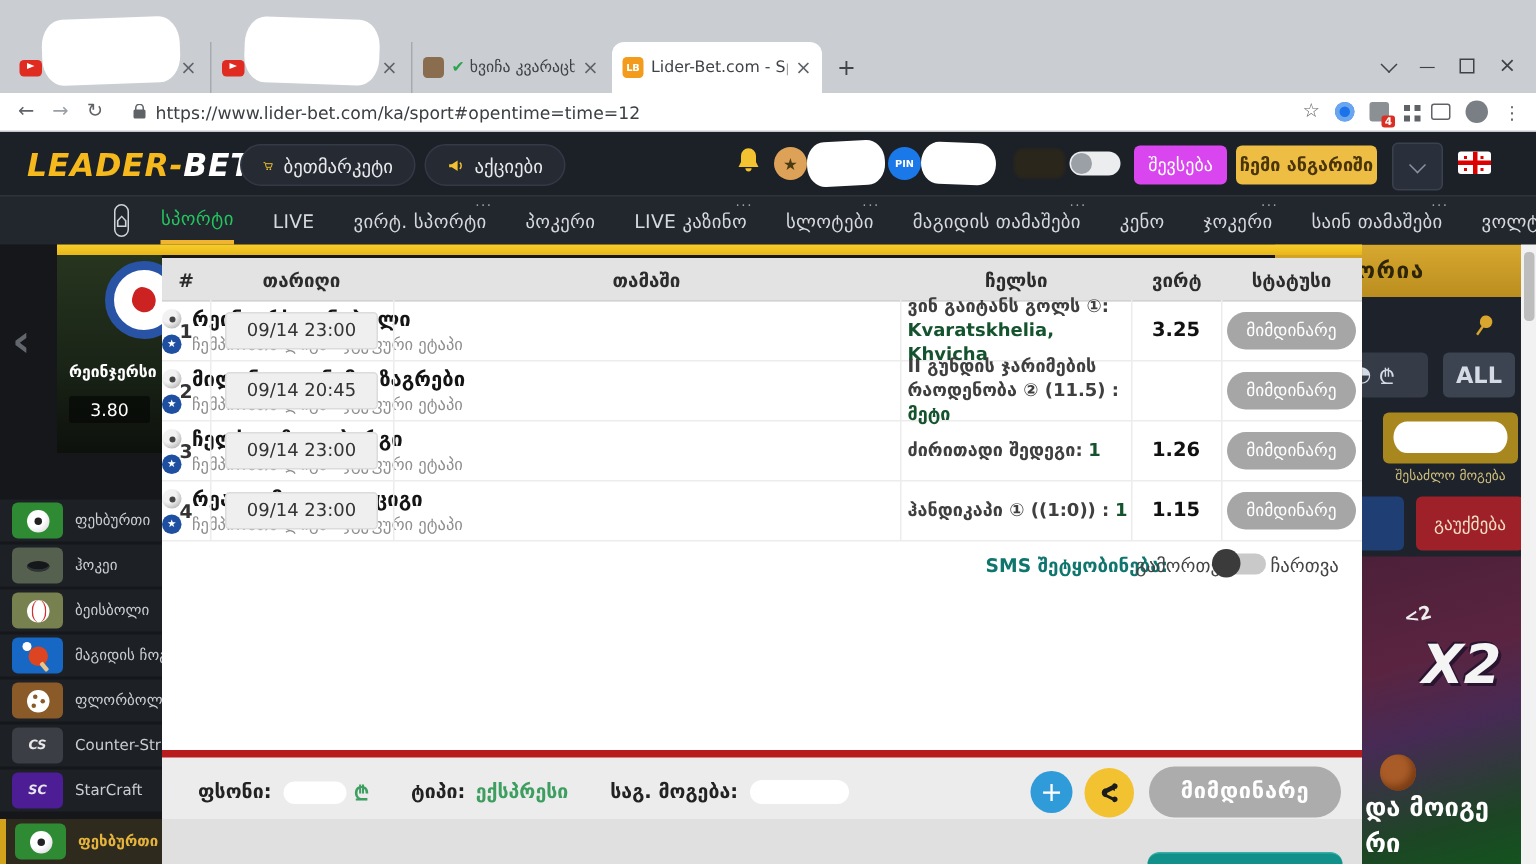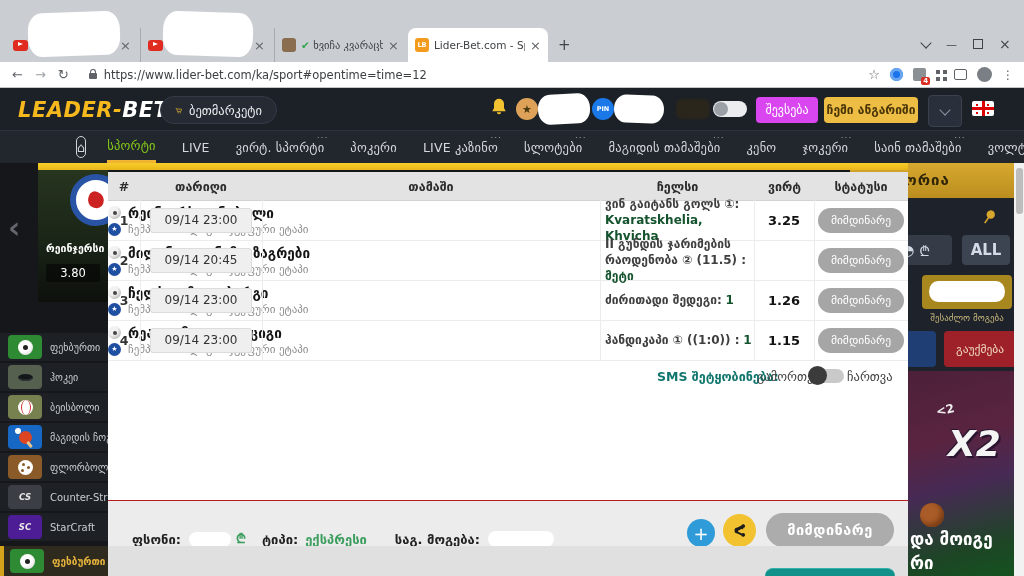--- a/index.html
+++ b/index.html
@@ -66,21 +66,21 @@
   .flag::after{content:"";position:absolute;left:0;top:6px;width:22px;height:3px;background:#d00}
   .flag i{position:absolute;width:2px;height:2px;background:#d00;
     box-shadow:11px 0 #d00,0 8px #d00,11px 8px #d00;left:4px;top:2.5px}
   
   .mainnav{left:0;top:130px;width:1024px;height:33px;background:#22262d;border-top:1px solid #2e323a;
     display:flex;align-items:stretch;box-sizing:border-box}
   .home-ic{margin:5px 8px 0 76px;width:20px;height:20px;border:1.6px solid #cfd3da;border-radius:5px;
     color:#cfd3da;font-size:13px;display:flex;align-items:center;justify-content:center}
   .navitem{position:relative;display:flex;align-items:center;margin:0 13px;color:#d5d8dc;font-size:12.5px;
     white-space:nowrap;letter-spacing:.2px}
-  .navitem.active{color:#84cc16;border-bottom:3px solid #f0b431}
+  .navitem.active{color:#22c55e;border-bottom:3px solid #f0b431}
   .navitem .mdots{position:absolute;top:1px;right:-4px;font-size:9px;color:#9aa0a6;letter-spacing:1px;line-height:6px}
   
   .ystrip{left:38px;top:163px;width:870px;height:7px;background:linear-gradient(#f7ce2a,#e8b61a);z-index:4}
   .railchev{left:8px;top:210px;font-size:30px;font-weight:bold;color:#63676d;z-index:1}
   .banner{left:38px;top:170px;width:70px;height:132px;overflow:hidden;z-index:1;
     background:linear-gradient(180deg,#27351f 0%,#1a2417 55%,#0d110c 100%)}
   .crest{position:absolute;right:-14px;top:4px;width:52px;height:52px;border-radius:50%;background:#fff;
     border:6px solid #2953a4;box-sizing:border-box;display:flex;align-items:center;justify-content:center}
   .crest i{width:16px;height:16px;background:#c22;border-radius:40% 60% 50% 55%;transform:rotate(20deg)}
   .banner .team{position:absolute;left:8px;top:72px;right:2px;color:#fff;font-size:10.5px;font-weight:bold;
@@ -134,22 +134,22 @@
   .c-coef{left:646px;width:60px;font-weight:bold;color:#111;font-size:13px}
   .c-status{left:706px;width:94px}
   .stpill{width:86px;height:25px;border-radius:13px;background:#a6a6a6;color:#fff;font-size:11.5px;
     display:flex;align-items:center;justify-content:center}
   .smsrow{position:absolute;left:0;top:188px;width:800px;height:32px;display:flex;align-items:center;font-size:12.5px}
   .smslbl{position:absolute;left:549px;font-weight:bold;color:#0f766e}
   .smsoff{position:absolute;left:649px;color:#444}
   .smstgl{position:absolute;left:702px;top:9px;width:34px;height:14px;background:#c9c9c9;border-radius:7px}
   .smstgl .knob{position:absolute;left:-2px;top:-3px;width:19px;height:19px;border-radius:50%;background:#3b3b3b}
   .smson{position:absolute;left:739px;color:#444}
-  .tfoot{position:absolute;left:0;top:328px;width:800px;height:46px;background:#ececec;border-top:1px solid #b91c1c;
-    display:flex;align-items:flex-end;font-size:13px;color:#222}
+  .tfoot{position:absolute;left:0;top:328px;width:800px;height:46px;background:#ececec;border-top:5px solid #b91c1c;
+    display:flex;align-items:center;font-size:13px;color:#222}
   .tfoot b{font-weight:bold}
   .wblob{background:#fff;border-radius:8px;display:inline-block;vertical-align:middle}
   .green{color:#3d9e60;font-weight:600}
   .circbtn{border-radius:50%;display:flex;align-items:center;justify-content:center;flex:none}
   .plusbtn{width:28px;height:28px;background:#2f9bd8;color:#fff;font-size:18px}
   .sharebtn{width:33px;height:33px;background:#f2c230}
   .subpill{width:128px;height:34px;border-radius:17px;background:#acacac;color:#fff;font-weight:bold;
     font-size:14.5px;display:flex;align-items:center;justify-content:center;letter-spacing:.5px}
   .substrip{position:absolute;left:0;top:374px;width:800px;height:30px;background:#e0e0e0}
   .chatnub{position:absolute;left:657px;top:22px;width:130px;height:8px;background:#12908a;border-radius:8px 8px 0 0;
@@ -244,20 +244,27 @@
   <div class="abs sitehead"></div>
   <div class="abs logo"><span class="l1">LEADER-</span><span class="l2">BET</span></div>
   <div class="abs hpill" style="left:160px;width:117px">
     <svg width="17" height="15" viewBox="0 0 20 18">
         <path d="M2 3h3l2.2 9h9.3l2.3-7H6" fill="none" stroke="#f2c230" stroke-width="1.8"></path>
         <circle cx="9" cy="15.5" r="1.6" fill="#f2c230"></circle>
         <circle cx="15" cy="15.5" r="1.6" fill="#f2c230"></circle>
       </svg>
     <span>ბეთმარკეტი</span>
   </div>
+  <div class="abs hpill" style="left:283px;width:94px">
+    <svg width="15" height="15" viewBox="0 0 16 16">
+        <path d="M2 6.5v3h2.5L10 13V3L4.5 6.5H2z" fill="#f2c230"></path>
+        <path d="M12 5c1.8 1.4 1.8 4.6 0 6" stroke="#f2c230" fill="none" stroke-width="1.4"></path>
+      </svg>
+    <span>აქციები</span>
+  </div>
   <svg class="abs" style="left:489px;top:97px" width="20" height="22" viewBox="0 0 24 26">
       <path d="M12 2a6 6 0 0 0-6 6v5l-2 4h16l-2-4V8a6 6 0 0 0-6-6zm-2.5 16a2.5 2.5 0 0 0 5 0z" fill="#f2c230"></path>
     </svg>
   <div class="abs badge-circ star-badge">★</div>
   <div class="abs blob" style="left:538px;top:94px;width:52px;height:30px;transform:rotate(-3deg)"></div>
   <div class="abs badge-circ pin-badge">PIN</div>
   <div class="abs blob" style="left:614px;top:95px;width:50px;height:28px;transform:rotate(2deg)"></div>
   <div class="abs darkblob"></div>
   <div class="abs htoggle">
       <span class="knob"></span>
@@ -519,21 +526,21 @@
       <span class="smstgl">
           <span class="knob"></span>
         </span>
       <span class="smson">ჩართვა</span>
     </div>
 
     <div class="tfoot">
       <b style="margin-left:24px">ფსონი:</b>
       <span class="wblob" style="width:42px;height:15px;margin:0 5px 0 8px"></span>
       <span class="green">₾</span>
-      <b style="margin-left:16px">ტიპი:</b>
+      <b style="margin-left:28px">ტიპი:</b>
       <span class="green" style="margin-left:7px">ექსპრესი</span>
       <b style="margin-left:28px">საგ. მოგება:</b>
       <span class="wblob" style="width:66px;height:16px;margin-left:8px"></span>
       <span style="flex:1"></span>
       <span class="circbtn plusbtn">+</span>
       <span class="circbtn sharebtn" style="margin-left:8px">
         <svg width="15" height="15" viewBox="0 0 24 24">
             <path d="M18 8a3 3 0 1 0-2.9-3.9L8.8 7.2a3 3 0 1 0 0 9.6l6.3 3.1A3 3 0 1 0 18 16c-.8 0-1.6.3-2.1.9l-6.2-3.1a3 3 0 0 0 0-1.6l6.2-3.1c.5.5 1.3.9 2.1.9z" fill="#1c1c1c"></path>
           </svg>
       </span>

